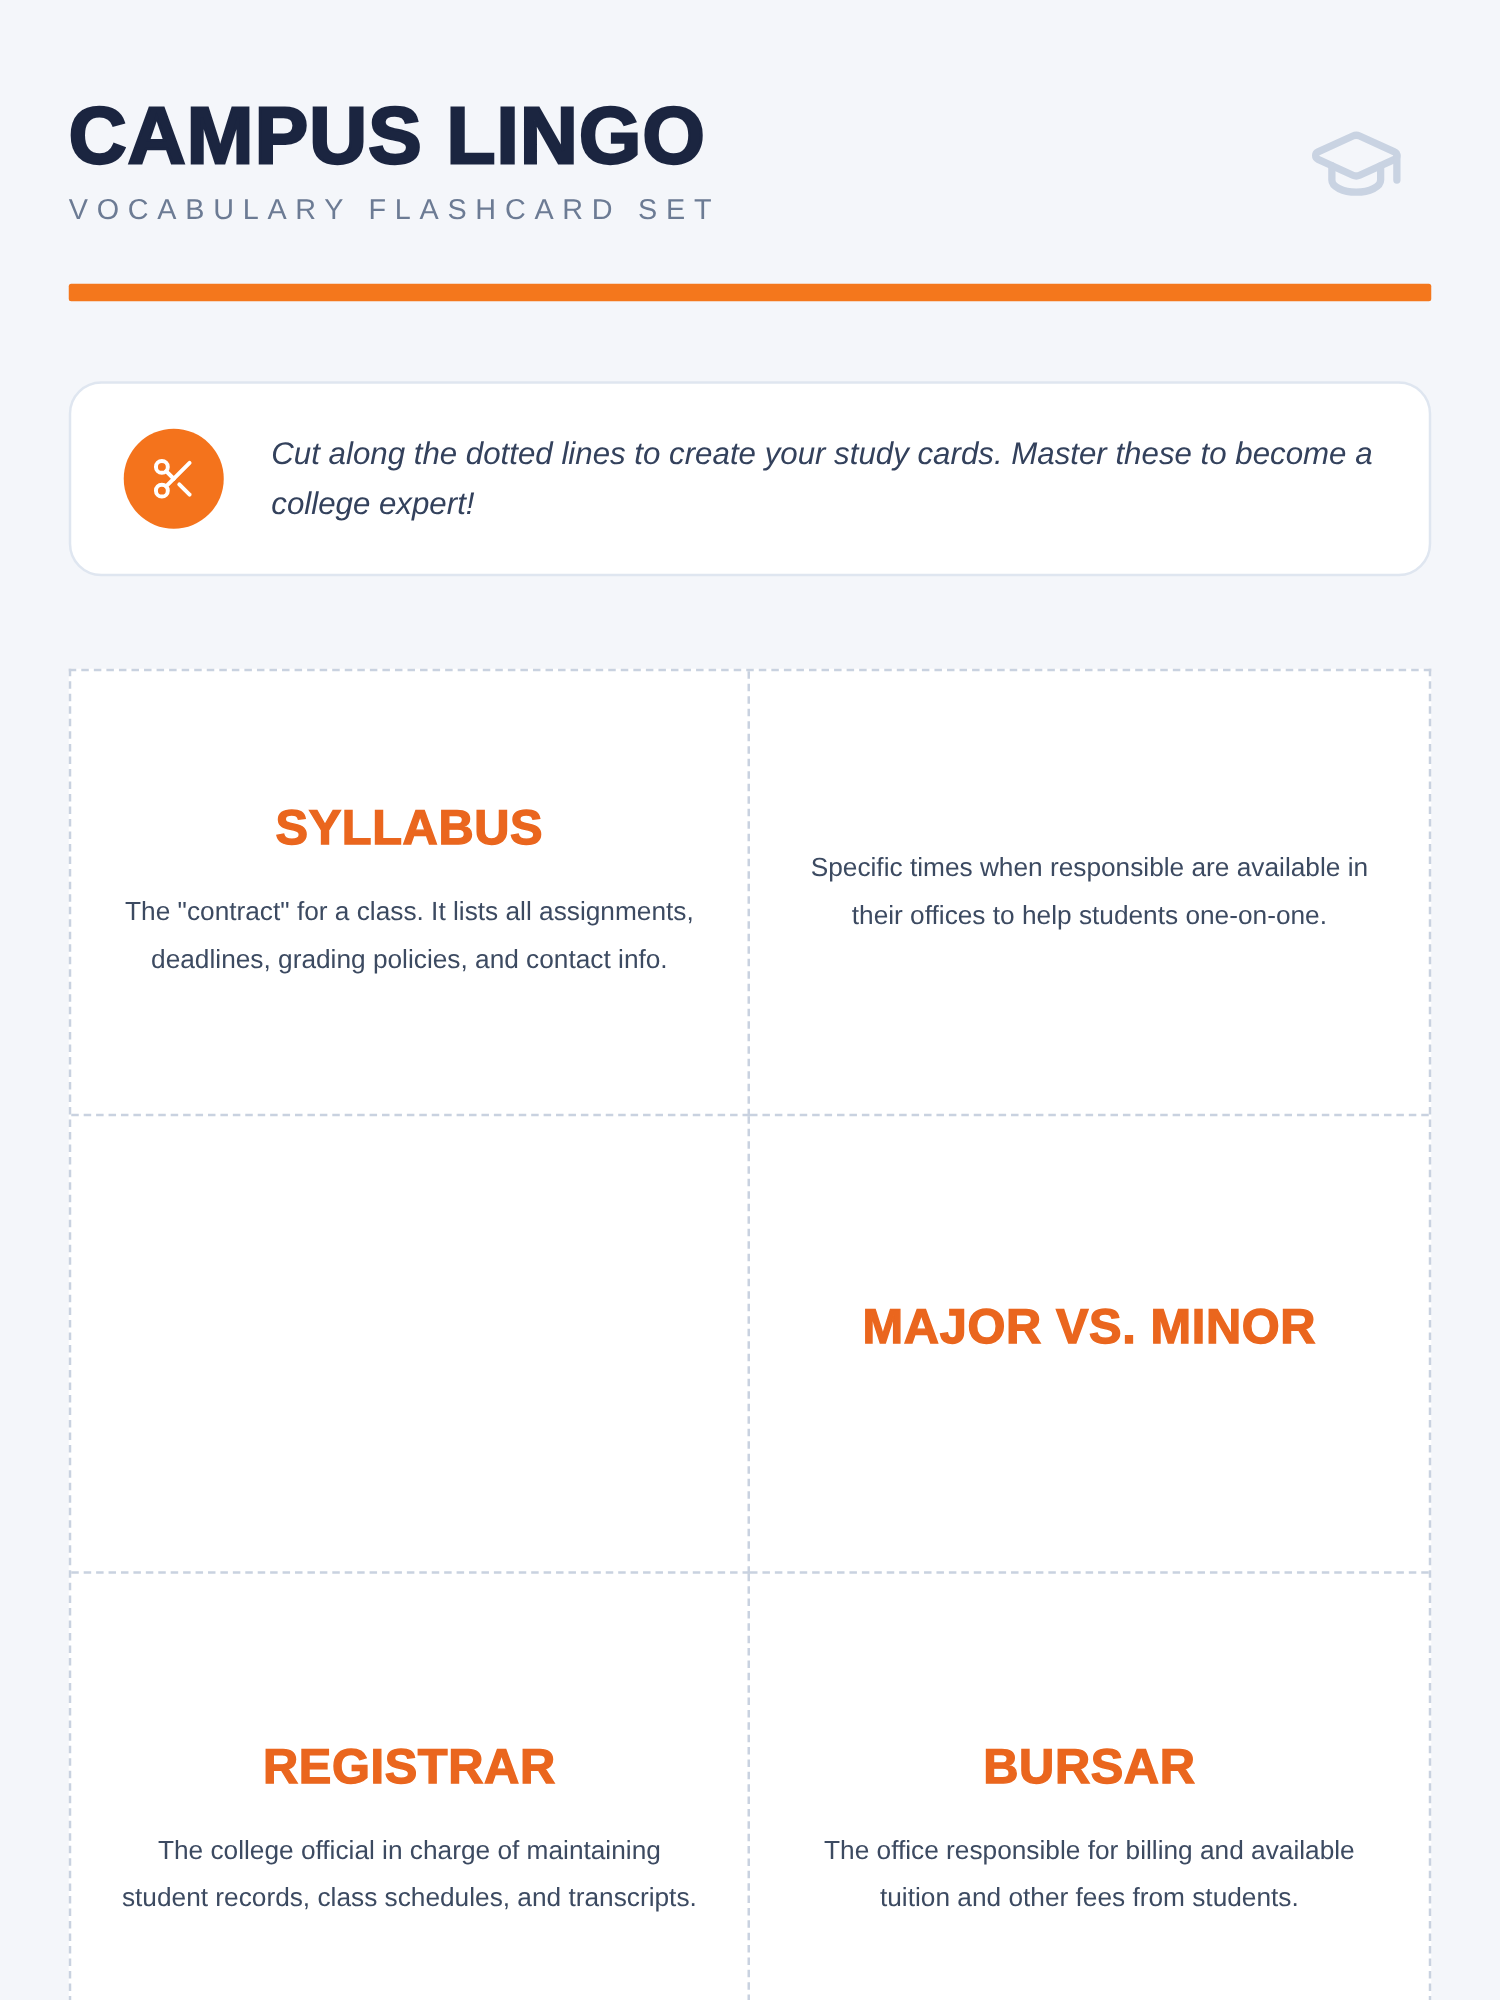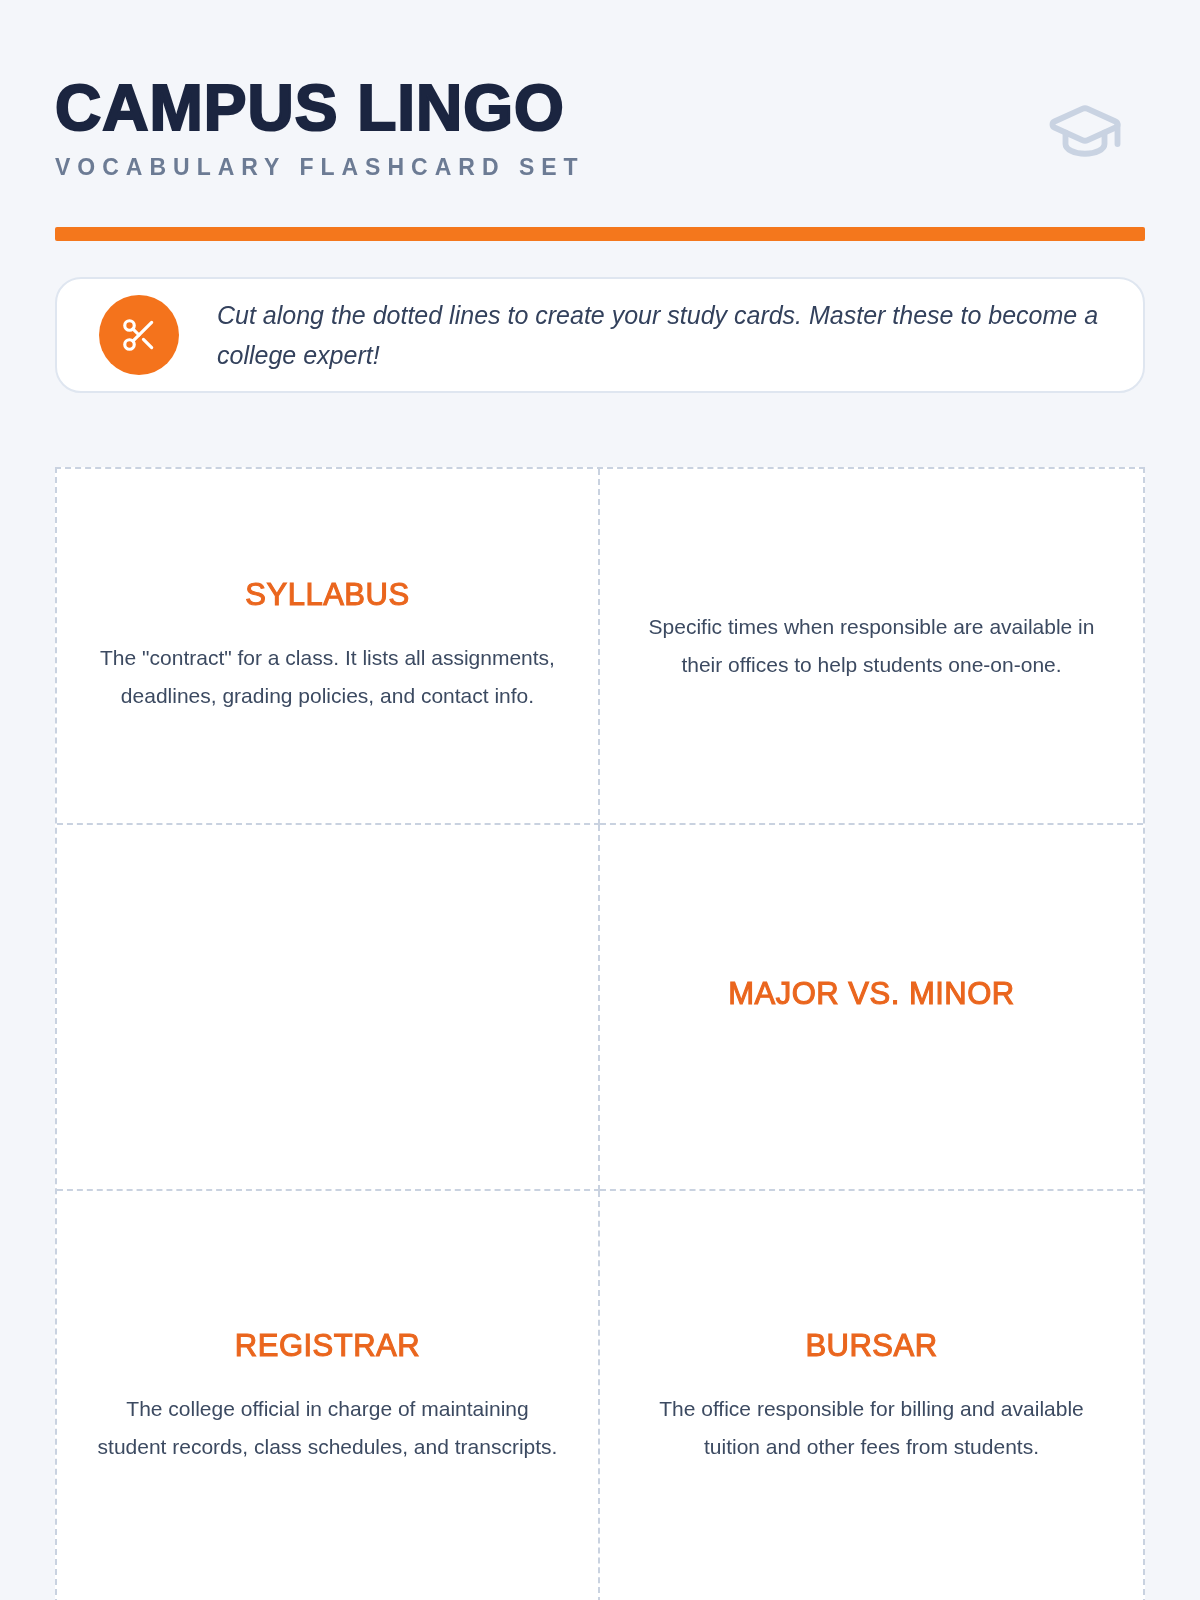--- a/index.html
+++ b/index.html
@@ -31,43 +31,43 @@
     line-height:1.0;
     font-weight:900;
     letter-spacing:1px;
     margin-top:24px;
     -webkit-text-stroke:2.2px var(--title-navy);
   }
   .page-subtitle{
     margin-top:14px;
     color:var(--subtitle-gray);
     font-size:23px;
-    font-weight:700;
+    font-weight:400;
     letter-spacing:7px;
   }
   .grad-cap{
     position:absolute;
     top:92px;right:76px;
     width:78px;height:78px;
     color:var(--cap-gray);
   }
   .rule{
     margin-top:46px;
     height:14px;
     background:var(--rule-orange);
     border-radius:2px;
   }
 
   
   .banner{
-    margin-top:36px;
+    margin-top:64px;
     background:var(--card-bg);
     border:2px solid var(--banner-border);
     border-radius:26px;
-    height:116px;
+    height:156px;
     display:flex;
     align-items:center;
     padding:0 40px 0 42px;
   }
   .badge{
     flex:0 0 80px;
     width:80px;height:80px;
     border-radius:50%;
     background:var(--badge-orange);
     display:flex;align-items:center;justify-content:center;
@@ -95,22 +95,22 @@
   .card{
     display:flex;flex-direction:column;
     align-items:center;justify-content:center;
     text-align:center;
     padding:0 40px;
   }
   .card.col1{border-right:2px dashed var(--dash-border);}
   .card.rtop{border-bottom:2px dashed var(--dash-border);}
   .card-title{
     color:var(--card-title-orange);
-    font-size:31px;
-    font-weight:400;
+    font-size:39px;
+    font-weight:700;
     letter-spacing:.5px;
     -webkit-text-stroke:1.1px var(--card-title-orange);
     margin-bottom:26px;
   }
   .card-body{
     color:var(--body-slate);
     font-size:21px;
     line-height:38px;
     max-width:460px;
   }

